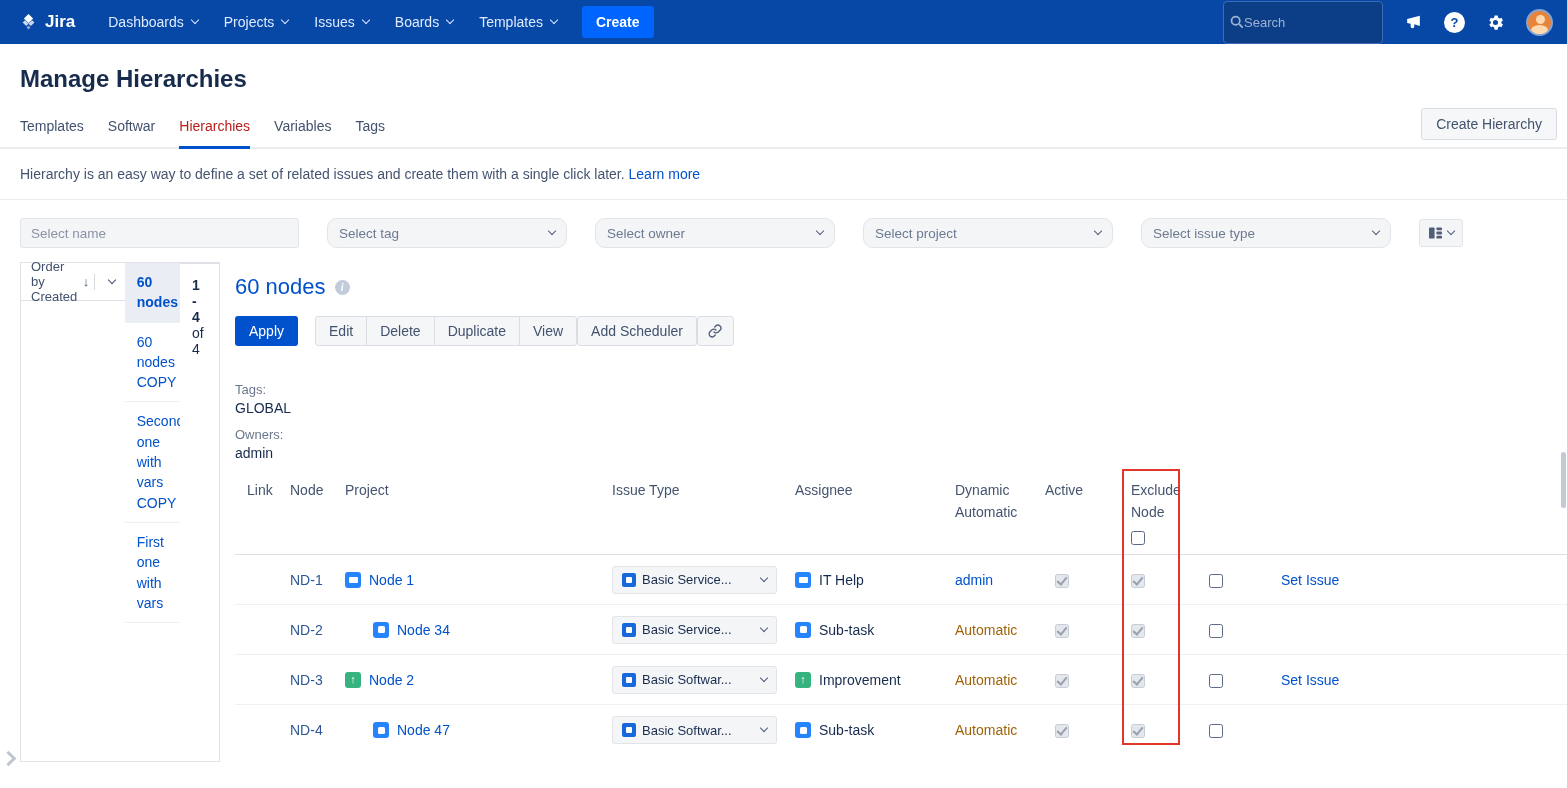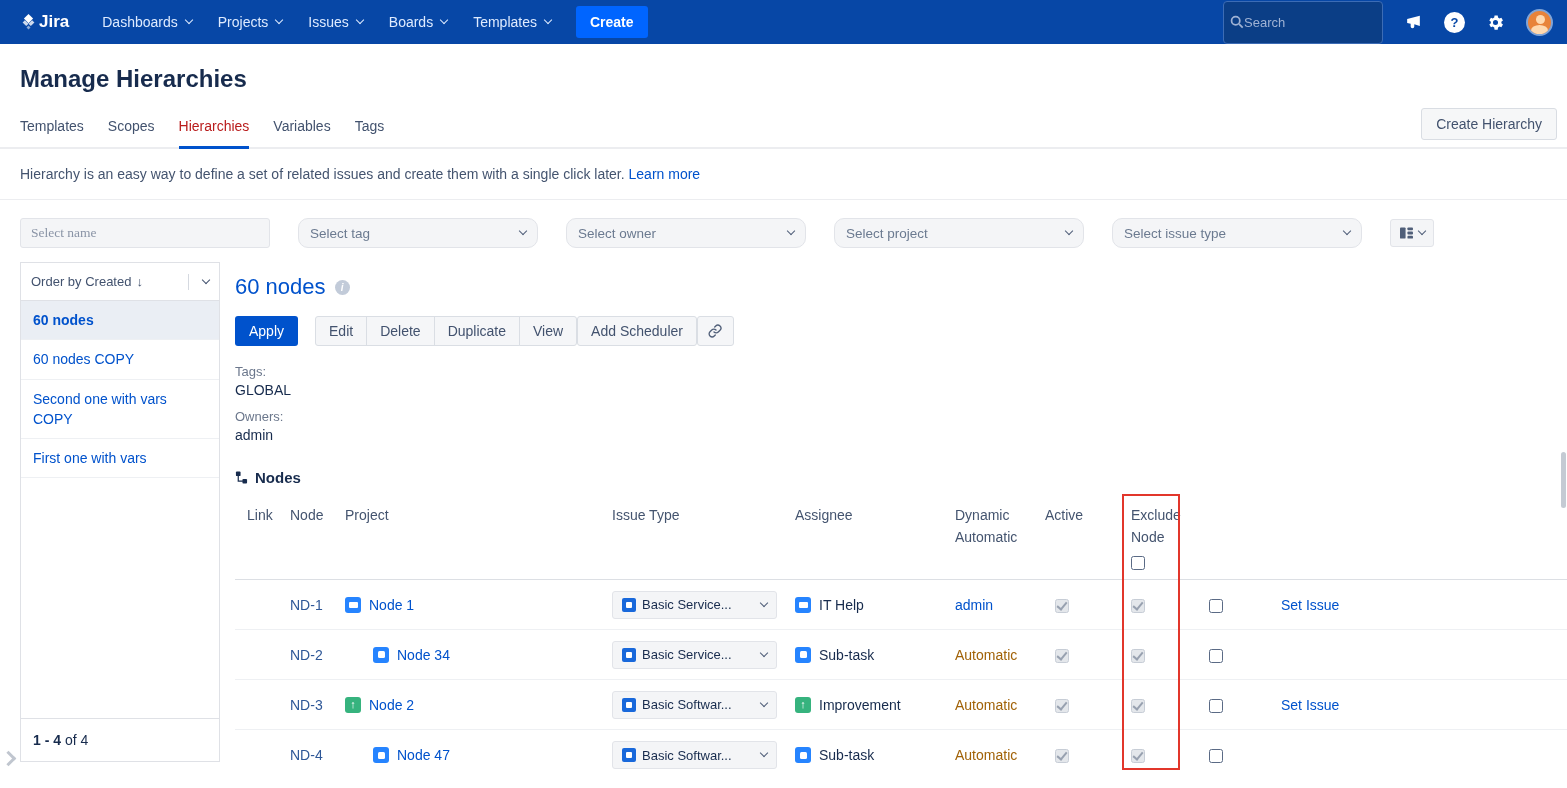--- a/index.html
+++ b/index.html
@@ -4,21 +4,21 @@
 <style>
   *{box-sizing:border-box;margin:0;padding:0}
   html,body{width:1567px;height:788px;overflow:hidden}
   body{font-family:"Liberation Sans",sans-serif;background:#fff;color:#172B4D;position:relative}
   a{text-decoration:none;cursor:pointer}
   button{font-family:inherit;cursor:pointer}
 
   
   .navbar{height:44px;background:#0747A6;display:flex;align-items:center;justify-content:space-between;padding:0 14px;color:#fff}
   .nav-left{display:flex;align-items:center}
-  .brand{display:flex;align-items:center;gap:0;color:#fff;font-size:17px;font-weight:700;margin:0 20px 0 4px}
+  .brand{display:flex;align-items:center;gap:6px;color:#fff;font-size:17px;font-weight:700;margin:0 20px 0 4px}
   .nav-item{color:#DEEBFF;font-size:14px;padding:0 13px;display:flex;align-items:center;gap:8px;height:44px}
   .chev{width:6px;height:6px;border-right:1.8px solid currentColor;border-bottom:1.8px solid currentColor;transform:rotate(45deg);display:inline-block;position:relative;top:-2px;flex-shrink:0}
   .create-btn{background:#0065FF;color:#fff;border:none;border-radius:3px;font-size:14px;font-weight:600;height:32px;padding:0 14px;margin-left:12px}
   .nav-right{display:flex;align-items:center;gap:21px}
   .nav-search{display:flex;align-items:center;gap:0;background:#0B3E86;border:1px solid #3C6CB5;border-radius:4px;height:43px;padding:0 6px;width:160px}
   .nav-search input{background:transparent;border:none;outline:none;color:#fff;font-size:13px;width:112px}
   .nav-search input::placeholder{color:#9FB2D4}
   .nav-icon{display:flex;align-items:center;justify-content:center;cursor:pointer}
   .help-icon{width:21px;height:21px;border-radius:50%;background:#fff;color:#0747A6;font-weight:700;font-size:13px;display:flex;align-items:center;justify-content:center}
   .avatar{width:27px;height:27px;border-radius:50%;background:#E8833A;position:relative;overflow:hidden;border:2px solid #7FA4D8}
@@ -29,30 +29,30 @@
   .page-title{font-size:24px;font-weight:700;color:#172B4D;margin:21px 0 12px 20px}
   .tabsbar{display:flex;align-items:center;padding:0 10px 0 20px;border-bottom:2px solid #ECEDF0}
   .tab{font-size:14px;color:#42526E;padding:13px 0 12px;margin-right:24px;border-bottom:3px solid transparent;margin-bottom:-2px;cursor:pointer}
   .tab.active{color:#b91c1c;border-bottom-color:#0052CC;font-weight:500}
   .create-h-btn{margin-left:auto;height:32px;padding:0 14px;background:#F6F7F8;border:1px solid #D9DDE3;border-radius:3px;color:#42526E;font-size:14px;margin-bottom:5px}
   .desc{padding:17px 20px;border-bottom:1px solid #ECEDF0;font-size:14px;color:#44546F}
   .desc a{color:#0052CC}
 
   
   .filters{display:flex;gap:28px;padding:18px 0 0 20px;align-items:center}
-  .f-input{width:250px;height:30px;background:#F4F5F7;border:1px solid #E2E4E9;border-radius:3px;padding:0 10px;font-size:13.5px;color:#172B4D;outline:none;font-family:Liberation Serif, serif}
+  .f-input{width:279px;height:30px;background:#F4F5F7;border:1px solid #E2E4E9;border-radius:3px;padding:0 10px;font-size:13.5px;color:#172B4D;outline:none;font-family:Liberation Sans, sans-serif}
   .f-input::placeholder{color:#8A94A6}
   .f-select{height:30px;background:#F4F5F7;border:1px solid #E2E4E9;border-radius:10px;display:flex;align-items:center;justify-content:space-between;padding:0 11px;font-size:13.5px;color:#6B7A90;cursor:pointer}
   .f-select .chev{color:#505F79}
   .w240{width:240px}.w250{width:250px}
   .f-iconbtn{width:44px;height:28px;background:#F4F5F7;border:1px solid #E2E4E9;border-radius:3px;display:flex;align-items:center;justify-content:center;gap:6px;cursor:pointer;color:#505F79}
 
   
   .content{display:flex;margin-top:14px;padding-left:20px}
-  .sidebar{width:200px;height:500px;border:1px solid #DFE1E6;display:flex;flex-direction:column;background:#fff;flex-shrink:0}
+  .sidebar{width:200px;height:500px;border:1px solid #DFE1E6;display:flex;flex-direction:row;background:#fff;flex-shrink:0}
   .side-head{display:flex;align-items:center;padding:0 10px;height:38px;border-bottom:1px solid #DFE1E6;color:#42526E;font-size:13px;gap:5px}
   .sort-arrow{font-size:13px;color:#42526E}
   .side-head .divider{width:1px;height:16px;background:#D5D9E0;margin-left:auto;margin-right:9px}
   .side-list{flex:1 1 auto;overflow:hidden}
   .side-item{padding:9px 12px;font-size:14px;color:#0052CC;border-bottom:1px solid #EEF0F3;cursor:pointer;line-height:1.45}
   .side-item.selected{background:#EAEEF4;font-weight:700}
   .side-pag{border-top:1px solid #DFE1E6;padding:13px 12px;font-size:14px;color:#172B4D}
   .side-pag .rng{font-weight:700}
 
   .main{flex:1;padding-left:15px;min-width:0}
@@ -64,21 +64,21 @@
   .btn{height:30px;font-size:14px;border-radius:3px;border:1px solid transparent;padding:0 13px}
   .btn-primary{background:#0052CC;color:#fff;font-weight:500}
   .btn-plain{background:#F5F6F8;border-color:#DADEE4;color:#42526E}
   .btn-group{display:flex;margin-left:17px}
   .btn-group .btn-plain{border-radius:0;margin-left:-1px}
   .btn-group .btn-plain:first-child{border-radius:3px 0 0 3px;margin-left:0}
   .btn-group .btn-plain:last-child{border-radius:0 3px 3px 0}
   .ml16{}
   .btn-icon{width:37px;display:flex;align-items:center;justify-content:center;padding:0}
 
-  .meta{margin-top:18px}
+  .meta{margin-top:36px}
   .meta .lbl{font-size:13px;color:#6B778C}
   .meta .val{font-size:14px;color:#172B4D;margin:3px 0 11px}
 
   .nodes-head{display:flex;align-items:center;gap:7px;margin-top:26px;font-size:15px;font-weight:700;color:#172B4D}
 
   
   .tablewrap{position:relative;margin-top:12px}
   .thead,.trow{display:grid;grid-template-columns:43px 55px 267px 183px 160px 90px 86px 70px 74px 1fr;padding-left:12px}
   .thead{align-items:start;padding-top:6px;padding-bottom:9px;border-bottom:1px solid #DCDFE4;color:#44546F;font-size:14px;line-height:22px}
   .hcell{padding-right:10px}
@@ -182,21 +182,21 @@
         </svg>
     </span>
     <span class="avatar"></span>
   </div>
 </header>
 
 <h1 class="page-title">Manage Hierarchies</h1>
 
 <div class="tabsbar">
   <div class="tab">Templates</div>
-  <div class="tab">Scopes</div>
+  <div class="tab">Softwar</div>
   <div class="tab active">Hierarchies</div>
   <div class="tab">Variables</div>
   <div class="tab">Tags</div>
   <button class="create-h-btn">Create Hierarchy</button>
 </div>
 
 <div class="desc">
   <span>Hierarchy is an easy way to define a set of related issues and create them with a single click later.</span>
   <a>Learn more</a>
 </div>
@@ -278,30 +278,20 @@
       </button>
     </div>
 
     <div class="meta">
       <div class="lbl">Tags:</div>
       <div class="val">GLOBAL</div>
       <div class="lbl">Owners:</div>
       <div class="val">admin</div>
     </div>
 
-    <div class="nodes-head">
-      <span style="display:flex">
-        <svg width="13" height="13" viewBox="0 0 14 14">
-            <rect x="1" y="0.5" width="5" height="5" rx="1" fill="#172B4D"></rect>
-            <rect x="8" y="8.5" width="5" height="5" rx="1" fill="#172B4D"></rect>
-            <path d="M3.5 5.5V11h5" stroke="#172B4D" stroke-width="1.3" fill="none"></path>
-          </svg>
-      </span>
-      <span>Nodes</span>
-    </div>
 
     <div class="tablewrap">
       <div class="thead">
         <div class="hcell">Link</div>
         <div class="hcell">Node</div>
         <div class="hcell">Project</div>
         <div class="hcell">Issue Type</div>
         <div class="hcell">Assignee</div>
         <div class="hcell">Dynamic Automatic</div>
         <div class="hcell">Active</div>

